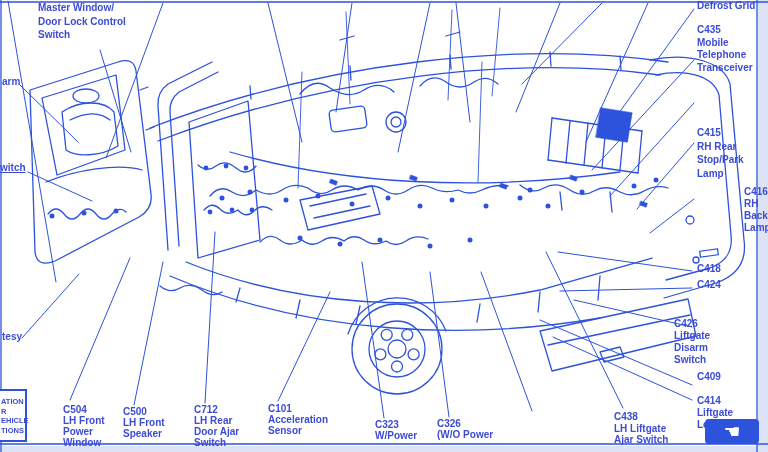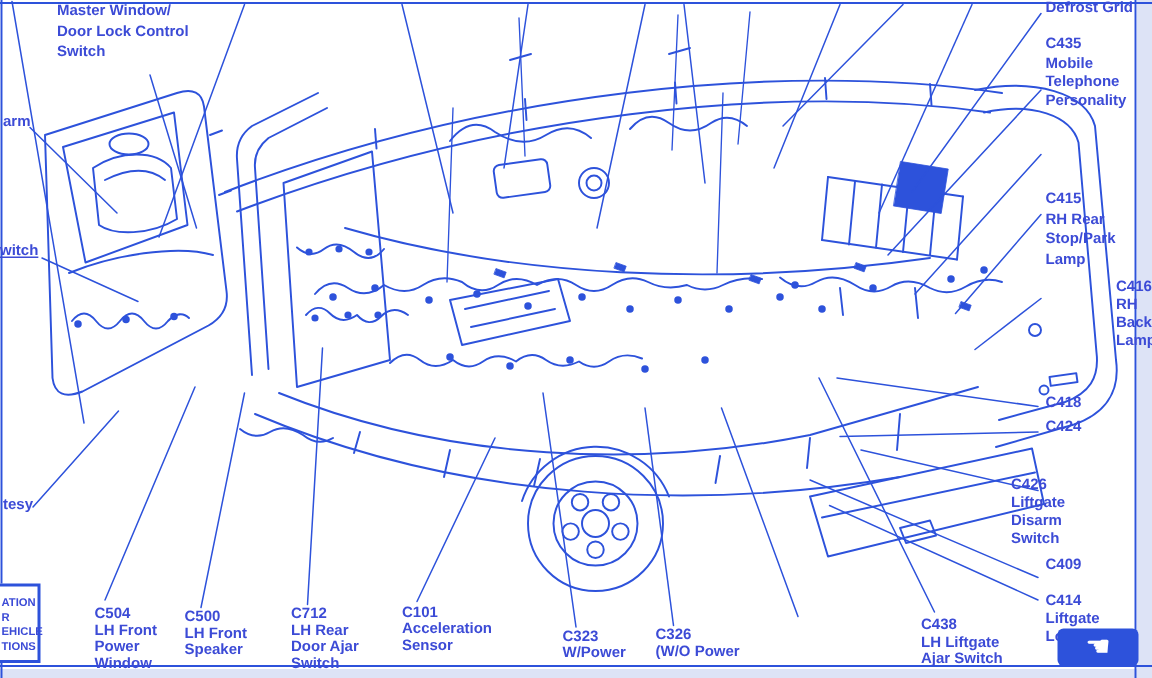--- a/index.html
+++ b/index.html
@@ -223,21 +223,21 @@
 Door Lock Control
 Switch</div>
   <div class="lbl" style="left:2px;top:76px;">arm</div>
   <div class="lbl" style="left:0px;top:162px;text-decoration:underline;">witch</div>
   <div class="lbl" style="left:2px;top:331px;">tesy</div>
 
   <div class="lbl" style="left:697px;top:0px;">Defrost Grid</div>
   <div class="lbl" style="left:697px;top:24px;line-height:12.5px;">C435
 Mobile
 Telephone
-Personality</div>
+Transceiver</div>
   <div class="lbl" style="left:697px;top:126px;line-height:13.5px;">C415
 RH Rear
 Stop/Park
 Lamp</div>
   <div class="lbl" style="left:697px;top:186px;margin-left:47px;">C416
 RH
 Backup
 Lamp</div>
   <div class="lbl" style="left:697px;top:263px;">C418</div>
   <div class="lbl" style="left:697px;top:279px;">C424</div>

